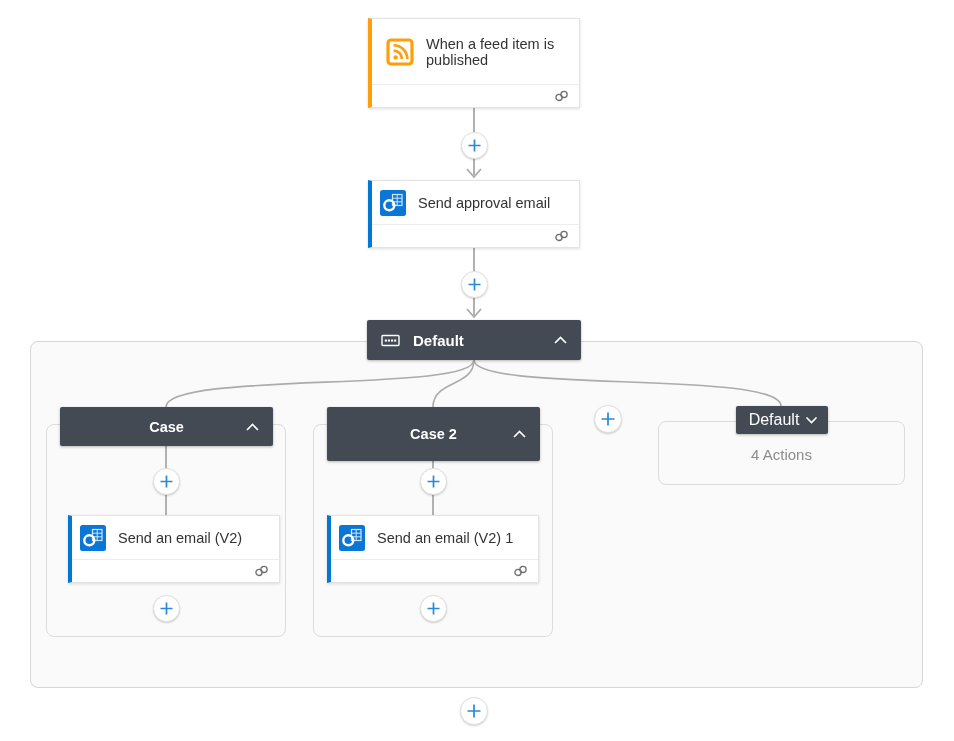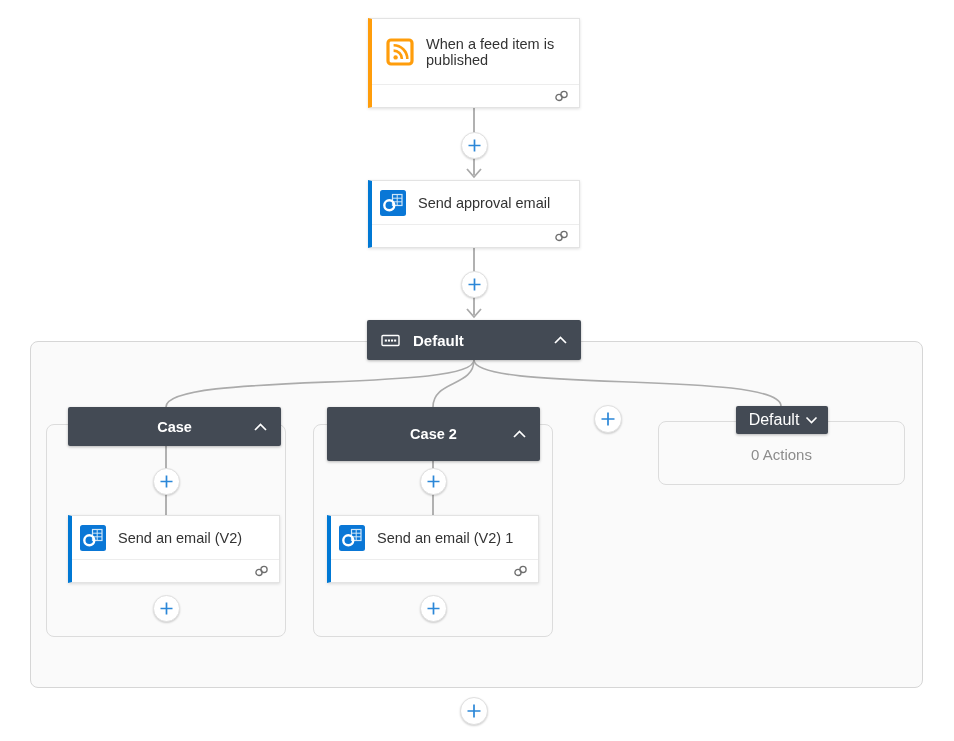--- a/index.html
+++ b/index.html
@@ -68,21 +68,21 @@
 </head>
 <body>
 
 <div class="canvas">
 
   <div class="scope" style="left:30px;top:341px;width:893px;height:347px;"></div>
 
   <div class="branch-box" style="left:46px;top:424px;width:240px;height:213px;"></div>
   <div class="branch-box" style="left:313px;top:424px;width:240px;height:213px;"></div>
   <div class="branch-box" style="left:658px;top:421px;width:247px;height:64px;">
-    <div class="empty-text" style="top:24px;">0 Actions</div>
+    <div class="empty-text" style="top:24px;">4 Actions</div>
   </div>
 
   <svg class="wires" width="954" height="741">
     <path class="wire" d="M474 108 V 175"></path>
     <path class="arrow" d="M467 169 L474 177 L481 169"></path>
     <path class="wire" d="M474 248 V 315"></path>
     <path class="arrow" d="M467 309 L474 317 L481 309"></path>
     <path class="wire-curve" d="M474 360 C474 393, 166 371, 166 407"></path>
     <path class="wire-curve" d="M474 360 C474 387, 433 380, 433 407"></path>
     <path class="wire-curve" d="M474 360 C474 393, 781 370, 781 406"></path>
@@ -159,21 +159,21 @@
       </svg>
     </span>
     <span class="hdr-label">Default</span>
     <span class="hdr-chevron">
       <svg width="15" height="9" viewBox="0 0 15 9">
         <path d="M2 7.5 L7.5 2 L13 7.5" stroke="#fff" stroke-width="1.7" fill="none"></path>
       </svg>
     </span>
   </div>
 
-  <div class="dark-header" style="left:68px;top:407px;width:213px;height:39px;">
+  <div class="dark-header" style="left:60px;top:407px;width:213px;height:39px;">
     <span class="hdr-center">Case</span>
     <span class="hdr-chevron">
       <svg width="15" height="9" viewBox="0 0 15 9">
         <path d="M2 7.5 L7.5 2 L13 7.5" stroke="#fff" stroke-width="1.7" fill="none"></path>
       </svg>
     </span>
   </div>
 
   <div class="dark-header" style="left:327px;top:407px;width:213px;height:54px;">
     <span class="hdr-center">Case 2</span>

